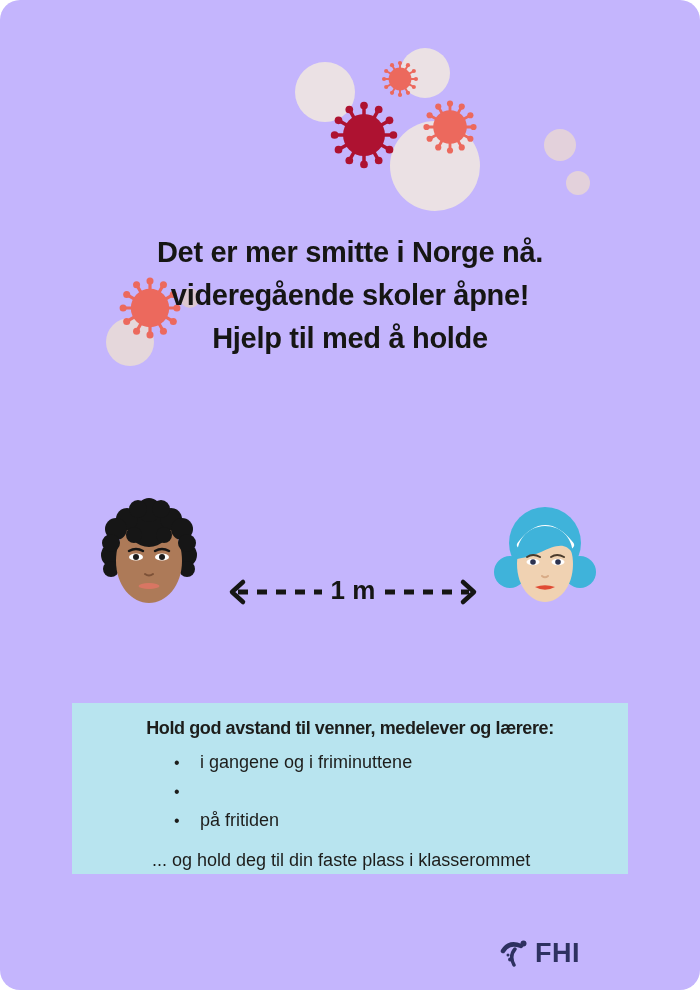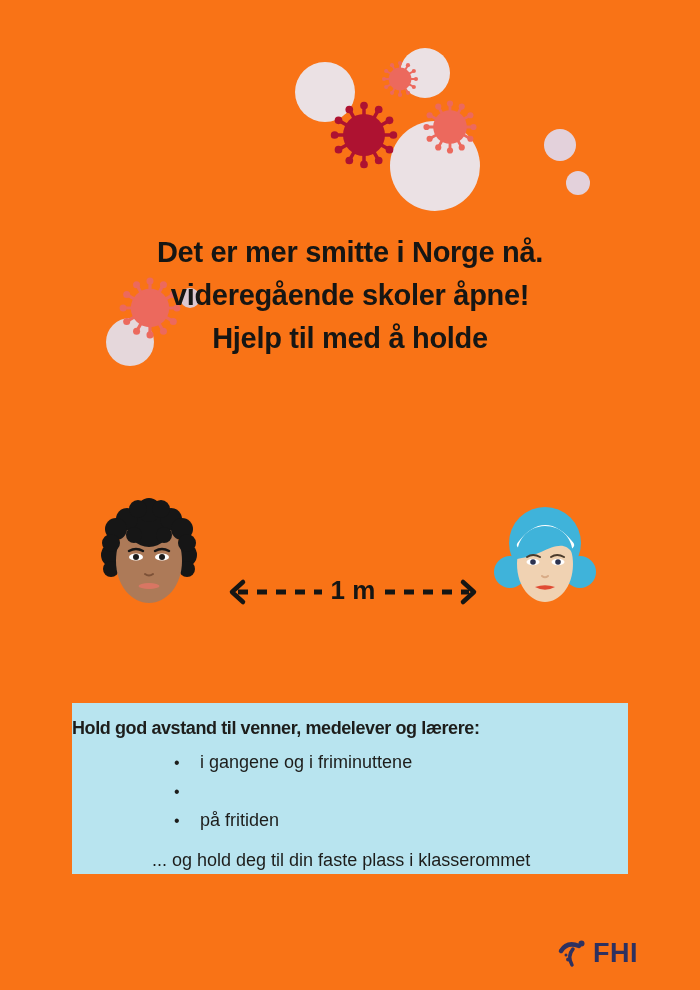--- a/index.html
+++ b/index.html
@@ -1,22 +1,23 @@
 <!DOCTYPE html>
 <html><head>
 <meta charset="utf-8">
 <style>
   html,body{margin:0;padding:0;background:#ffffff;}
   .poster{
     position:relative;
     width:700px;height:990px;
-    background:#f97316;
+    background:#c4b5fd;
     overflow:hidden;
     font-family:"Liberation Sans", sans-serif;
     color:#1b1b19;
+    border-radius:20px;
   }
   .blob{position:absolute;border-radius:50%;}
   .blob.pink{background:#ebe1e4;}
   .blob.mauve{background:#e3d1db;}
   .blob.soft{background:#e5d7db;}
   .blob.dot{background:#dcc8d0;}
   svg.virus{position:absolute;display:block;}
 
   
   .headline{
@@ -43,40 +44,41 @@
   }
 
   
   .info-box{
     position:absolute;left:72px;top:703px;width:556px;height:171px;
     background:#b8e4ef;
     box-sizing:border-box;
     padding-top:15px;
   }
   .info-heading{
+    text-align:center;
     font-weight:bold;
     font-size:18px;
     letter-spacing:-0.4px;
     color:#1d1d1b;
   }
   .info-list{margin:9px 0 0 0;padding:0;list-style:none;}
   .info-item{
     display:flex;align-items:baseline;
     padding-left:102px;
     font-size:18px;line-height:29px;color:#1d1d1b;
   }
   .info-item .bullet{width:26px;flex:0 0 26px;font-size:16px;}
   .info-footnote{
     margin-top:12px;padding-left:80px;
     font-size:18px;line-height:26px;color:#1d1d1b;
   }
 
   
   .logo{
-    position:absolute;left:557px;top:937px;
+    position:absolute;left:499px;top:937px;
     display:flex;align-items:flex-end;gap:4px;
   }
   .logo .logo-text{
     font-weight:bold;font-size:27px;letter-spacing:0.5px;
     color:#2e3160;
   }
 </style>
 </head>
 <body>
 

